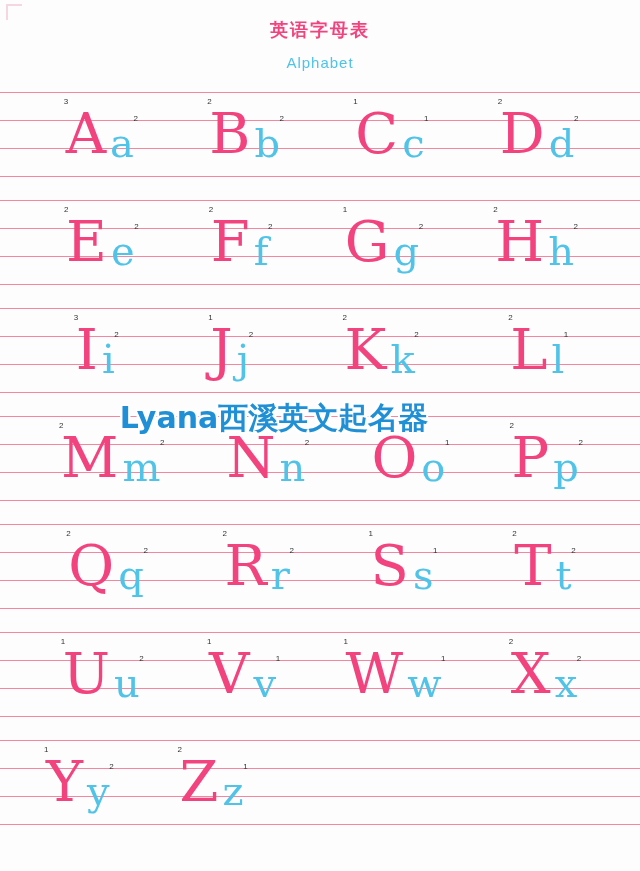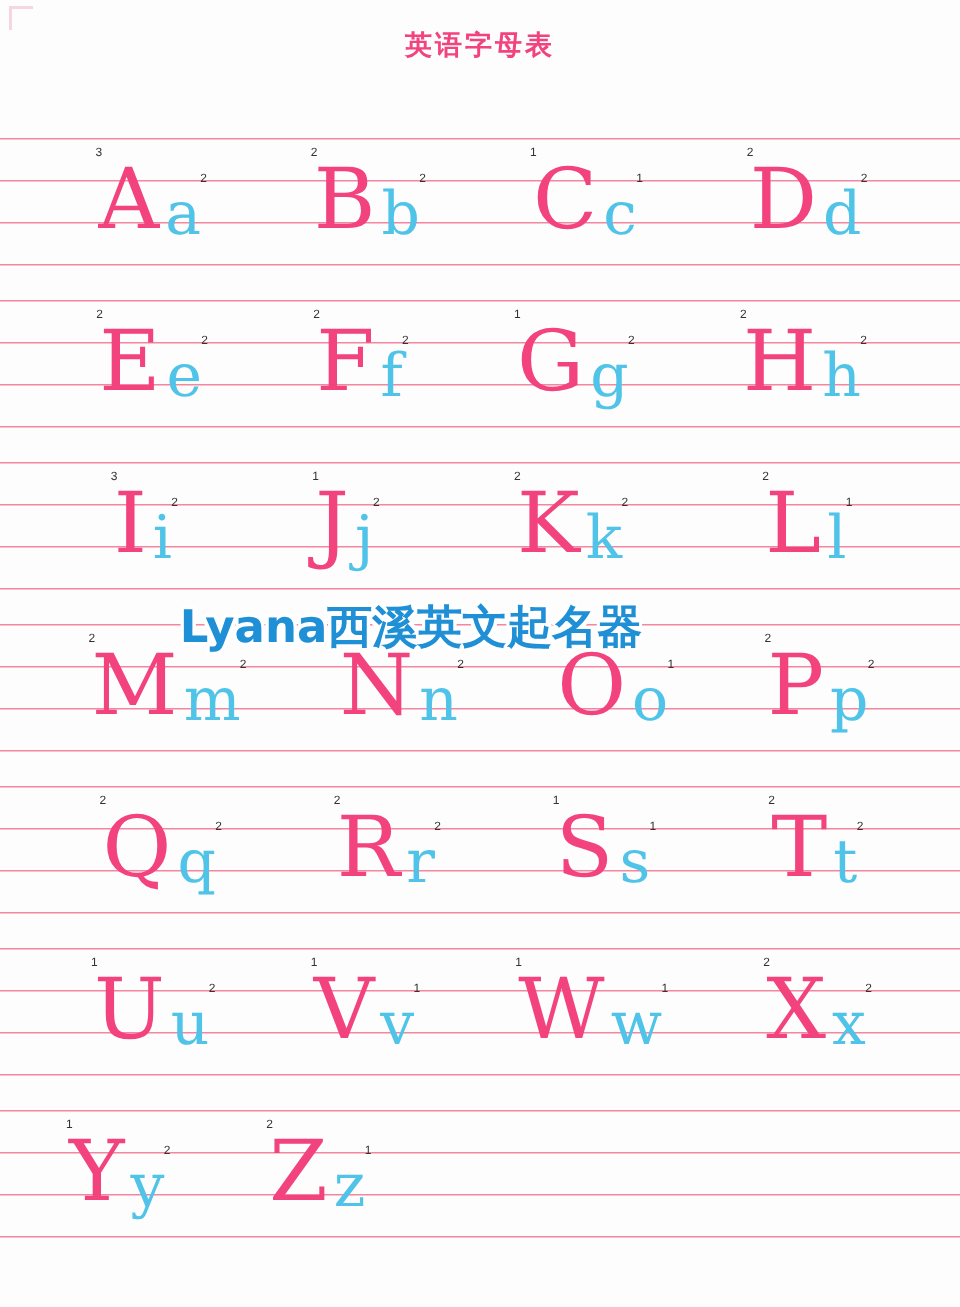--- a/index.html
+++ b/index.html
@@ -149,20 +149,21 @@
   }
 </style>
 </head>
 <body>
 
 <div id="page">
 
   <div class="corner-mark"></div>
 
   <div class="title-zh">英语字母表</div>
+  <div class="title-en">Alphabet</div>
 
   <div class="sheet">
       <div class="row">
         <div class="rule r0"></div>
         <div class="rule r1"></div>
         <div class="rule r2"></div>
         <div class="rule r3"></div>
         <div class="letters">
           <div class="pair">
             <span class="up">A<span class="stroke-num">3</span></span>

